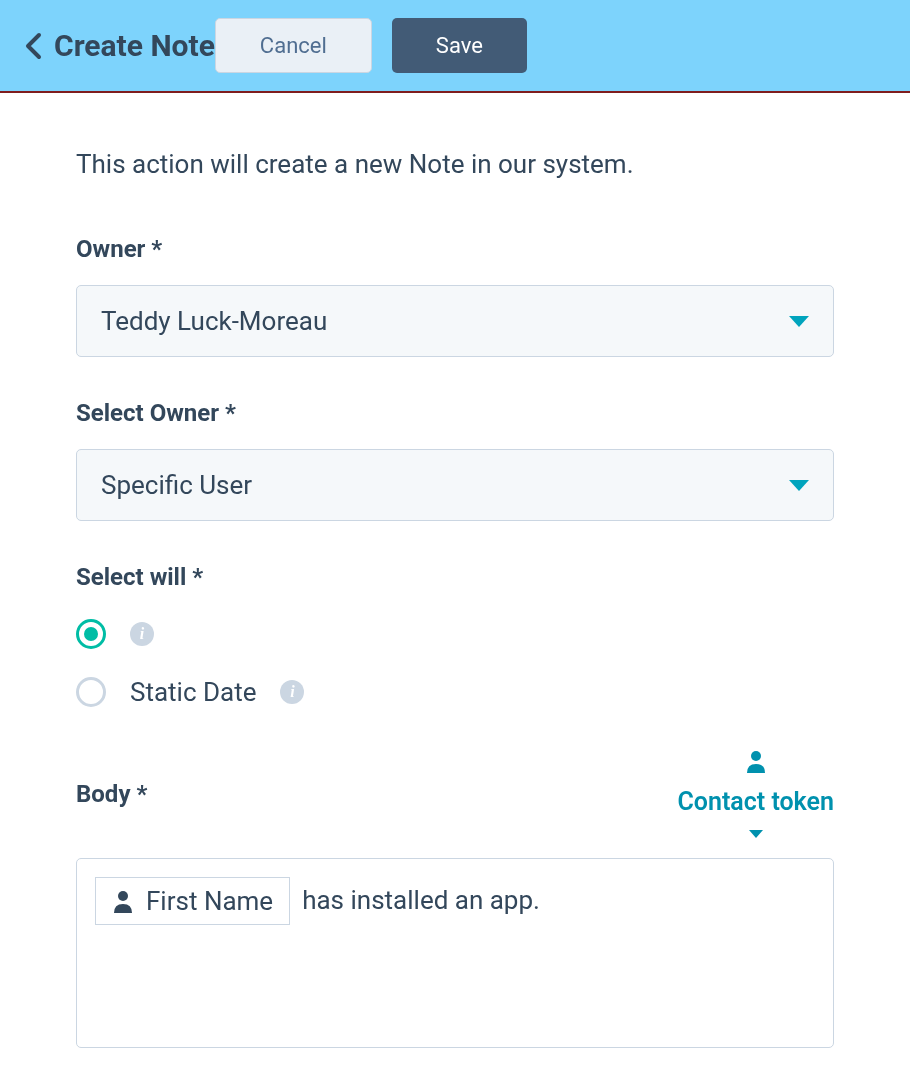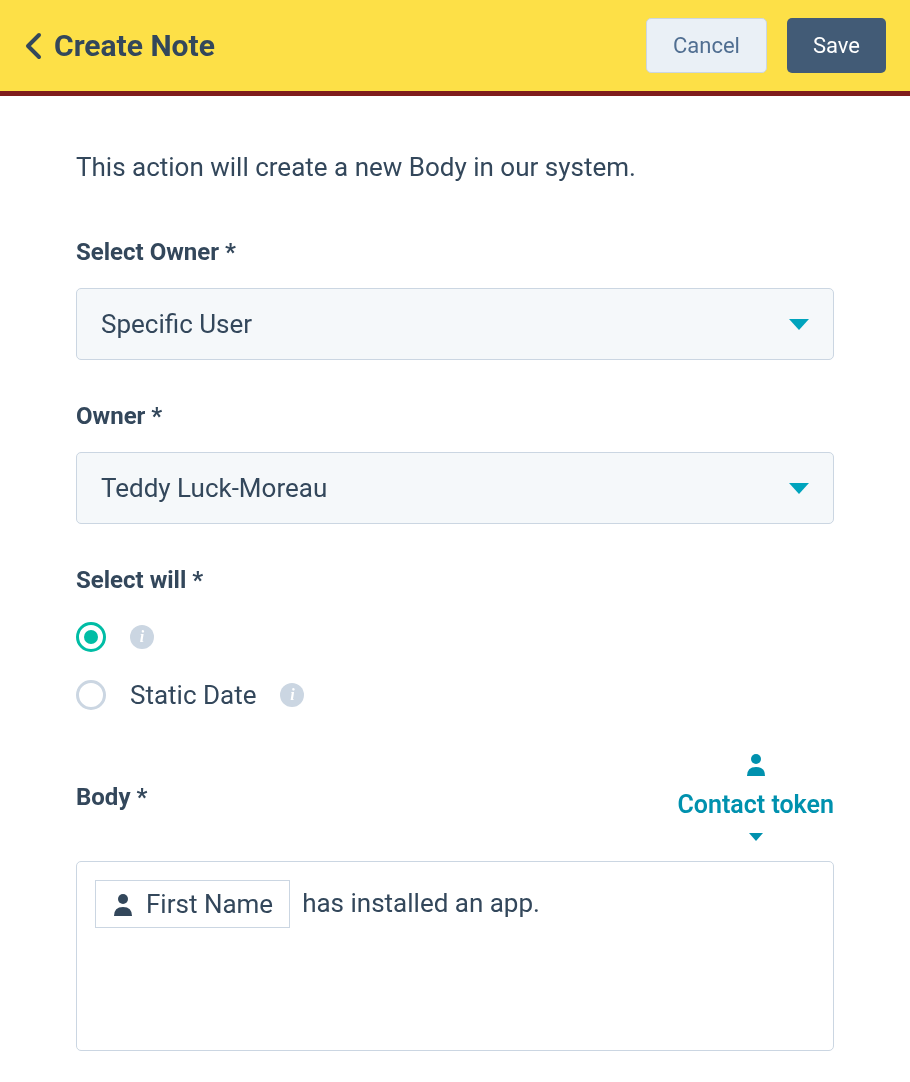--- a/index.html
+++ b/index.html
@@ -8,25 +8,25 @@
       padding: 0;
     }
     body {
       font-family: -apple-system, BlinkMacSystemFont, "Segoe UI", Roboto, "Helvetica Neue", Arial, sans-serif;
       background: #f5f8fa;
       color: #33475b;
       width: 910px;
     }
     .header {
       display: flex;
-      justify-content: space-between;
+      justify-content: flex-start;
       align-items: center;
       padding: 18px 24px;
-      border-bottom: 5px solid #7f1d1d;
-      background: #fde047;
+      border-bottom: 2px solid #7f1d1d;
+      background: #7dd3fc;
     }
     .header-left {
       display: flex;
       align-items: center;
       gap: 12px;
     }
     .back-chevron {
       cursor: pointer;
       display: flex;
       align-items: center;
@@ -35,21 +35,21 @@
       font-size: 30px;
       font-weight: 700;
       color: #33475b;
     }
     .header-buttons {
       display: flex;
       gap: 20px;
     }
     .btn {
       font-size: 22px;
-      padding: 14px 26px;
+      padding: 14px 44px;
       border-radius: 5px;
       cursor: pointer;
       border: none;
       font-family: inherit;
     }
     .btn-cancel {
       background: #eaf0f6;
       color: #506e91;
       border: 1px solid #cbd6e2;
     }
@@ -213,34 +213,34 @@
     </span>
     <h1 class="header-title">Create Note</h1>
   </div>
   <div class="header-buttons">
     <button class="btn btn-cancel">Cancel</button>
     <button class="btn btn-save">Save</button>
   </div>
 </div>
 
 <div class="content">
-  <p class="description">This action will create a new Body in our system.</p>
+  <p class="description">This action will create a new Note in our system.</p>
+
+  <div class="form-group">
+    <label class="form-label">Owner *</label>
+    <div class="select-box">
+      <span>Teddy Luck-Moreau</span>
+      <span class="caret-down"></span>
+    </div>
+  </div>
 
   <div class="form-group">
     <label class="form-label">Select Owner *</label>
     <div class="select-box">
       <span>Specific User</span>
-      <span class="caret-down"></span>
-    </div>
-  </div>
-
-  <div class="form-group">
-    <label class="form-label">Owner *</label>
-    <div class="select-box">
-      <span>Teddy Luck-Moreau</span>
       <span class="caret-down"></span>
     </div>
   </div>
 
   <div class="form-group">
     <label class="form-label">Select will *</label>
     <div class="radio-group">
       <div class="radio-item">
         <span class="radio-circle selected">
           <span class="radio-dot"></span>

